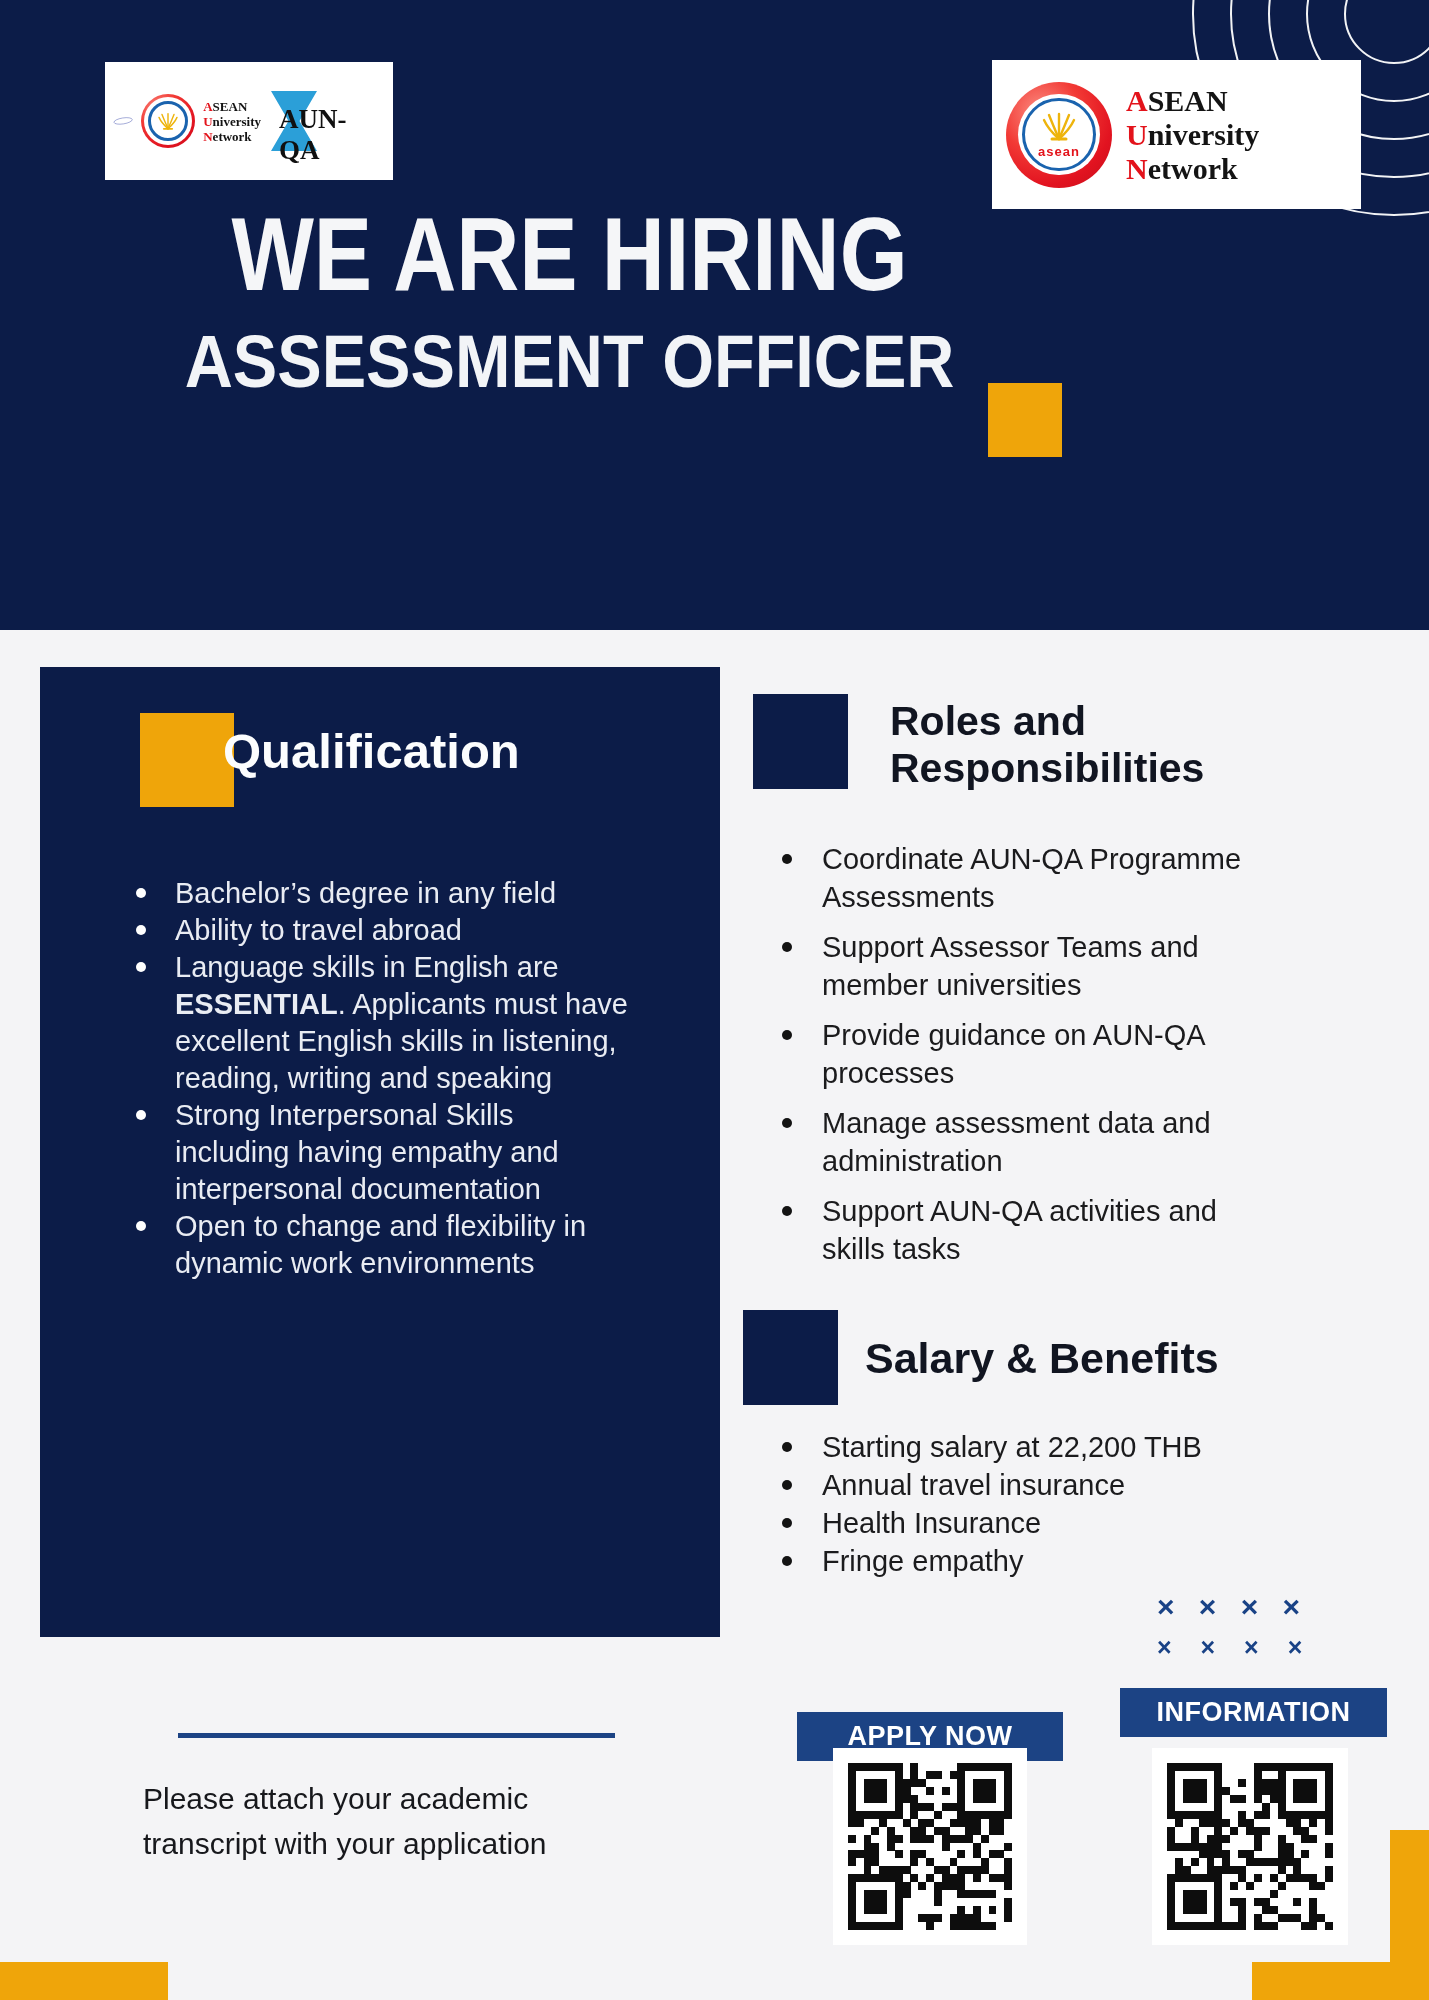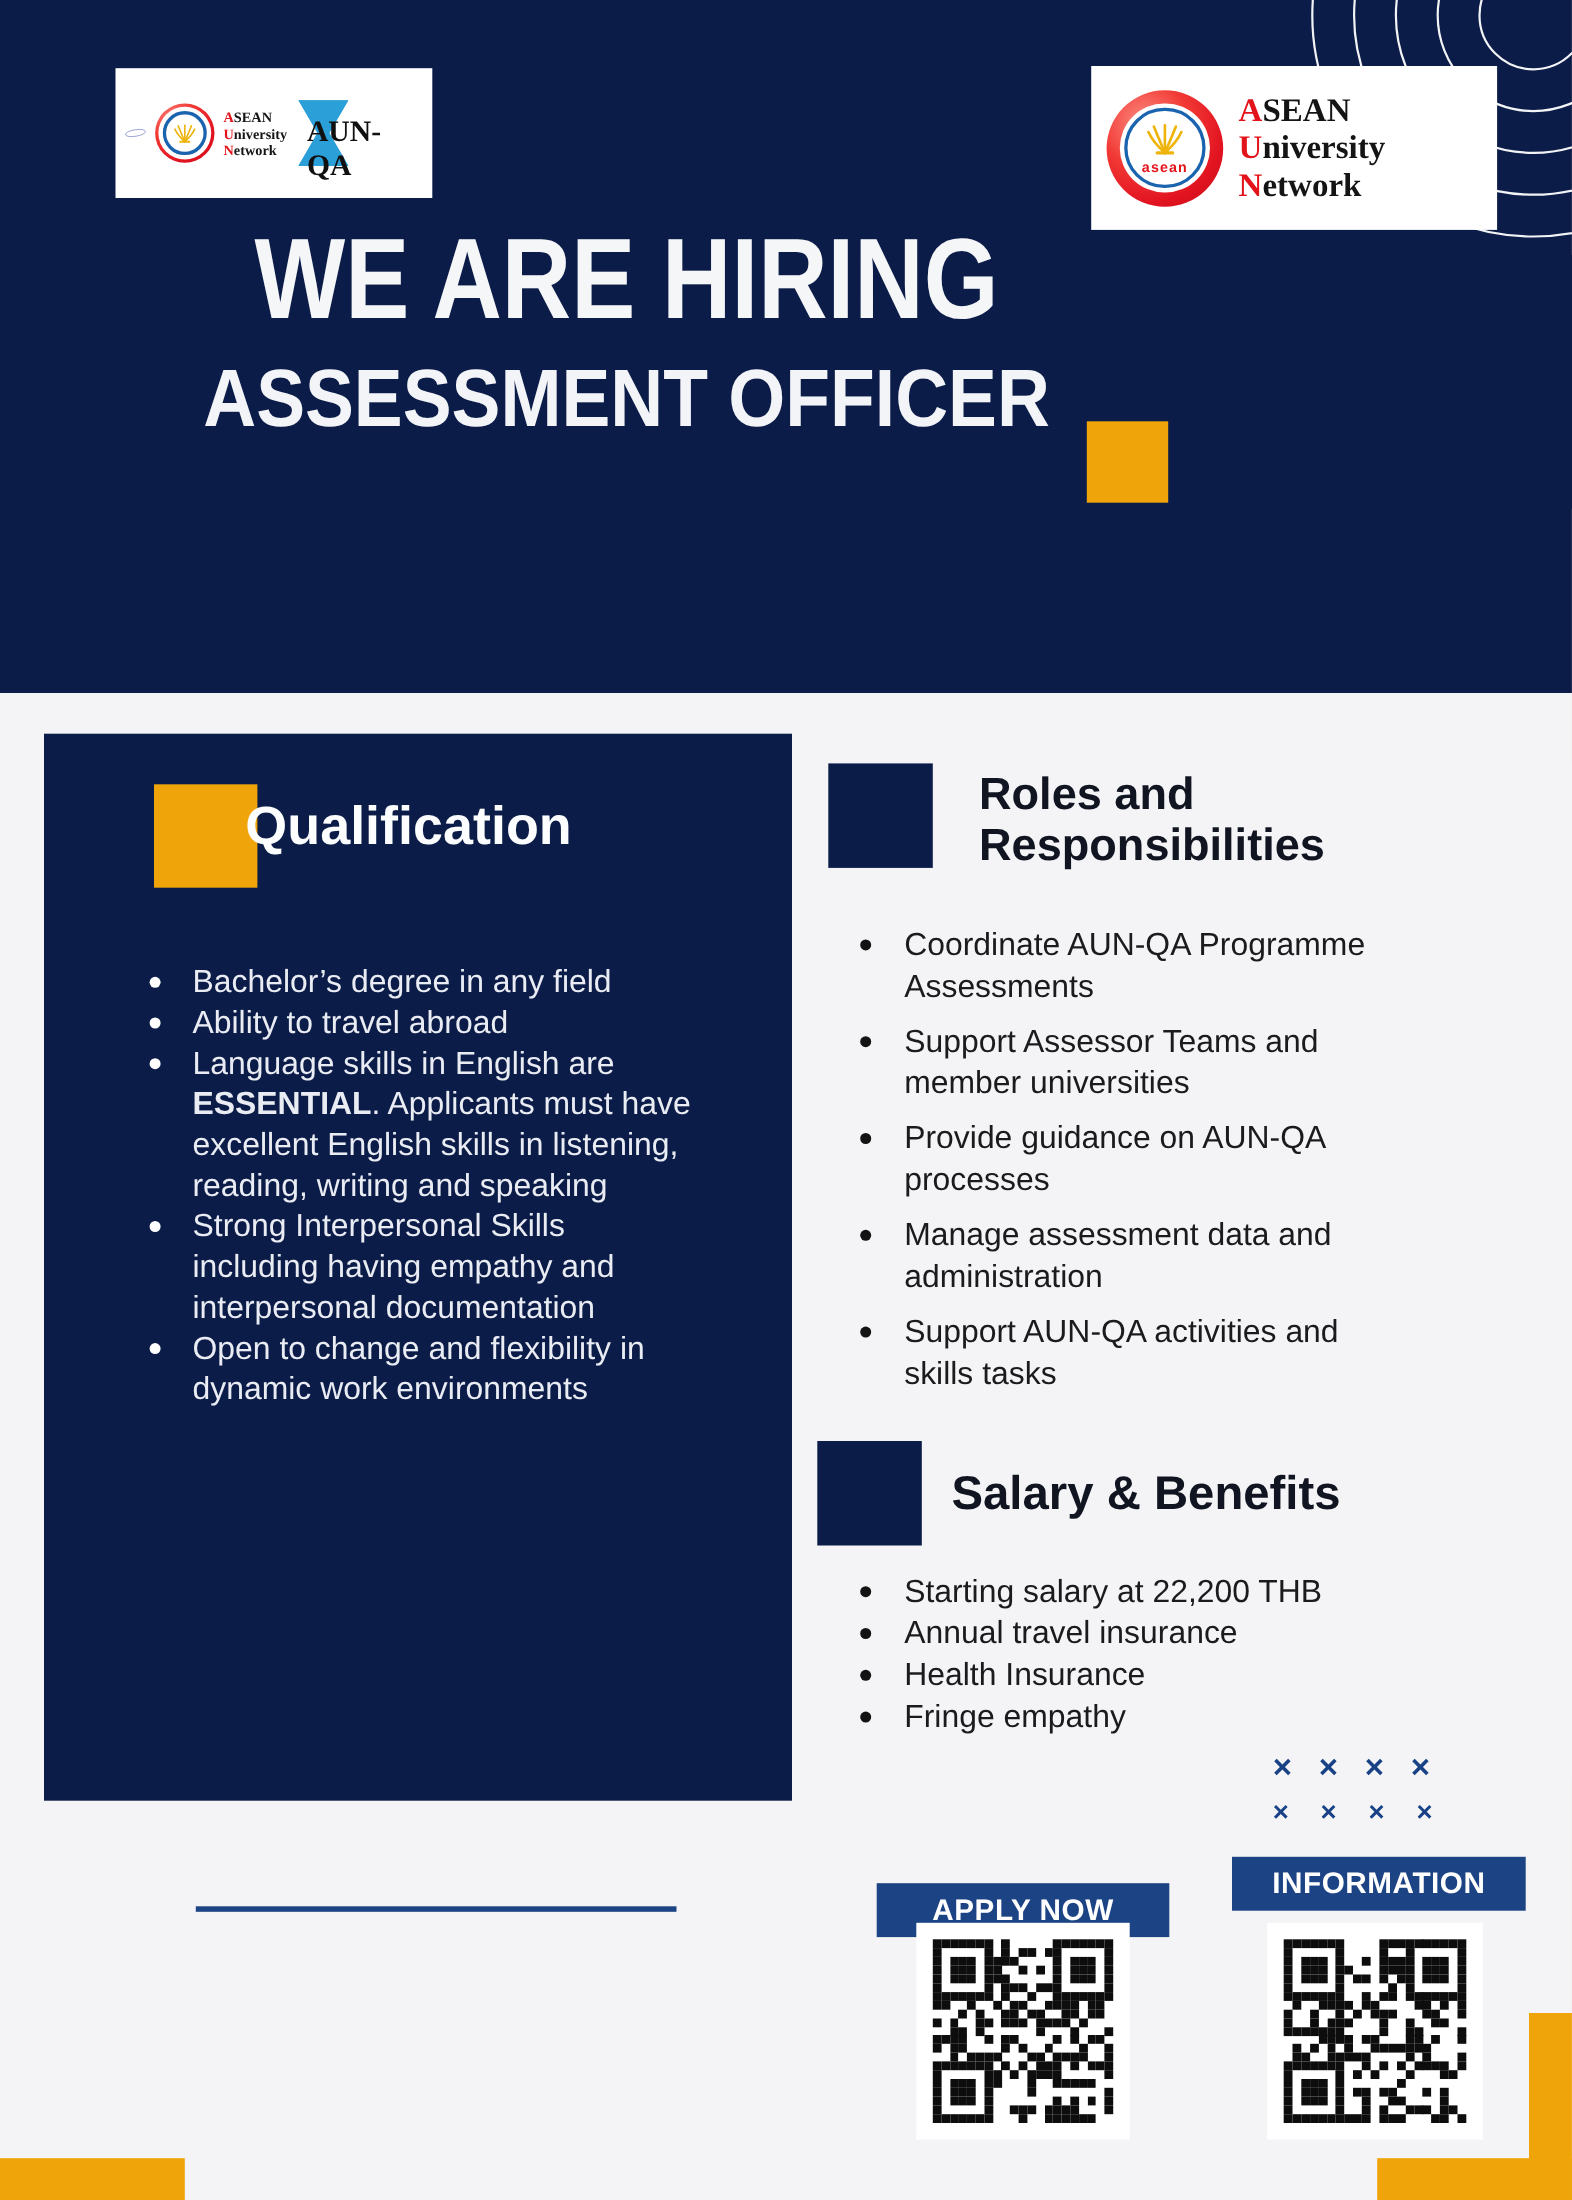--- a/index.html
+++ b/index.html
@@ -682,18 +682,19 @@
         <i style="left:52.38%;top:95.24%"></i>
         <i style="left:57.14%;top:95.24%"></i>
         <i style="left:61.90%;top:95.24%"></i>
         <i style="left:80.95%;top:95.24%"></i>
         <i style="left:85.71%;top:95.24%"></i>
         <i style="left:95.24%;top:95.24%"></i>
       </div>
   </div>
 
   <div class="note-line"></div>
+  <div class="note-text">Please attach your academic transcript with your application</div>
 
   <div class="sq-orange corner-bl"></div>
   <div class="sq-orange corner-rv"></div>
   <div class="sq-orange corner-rh"></div>
 
 </div>
 
 </body></html>

